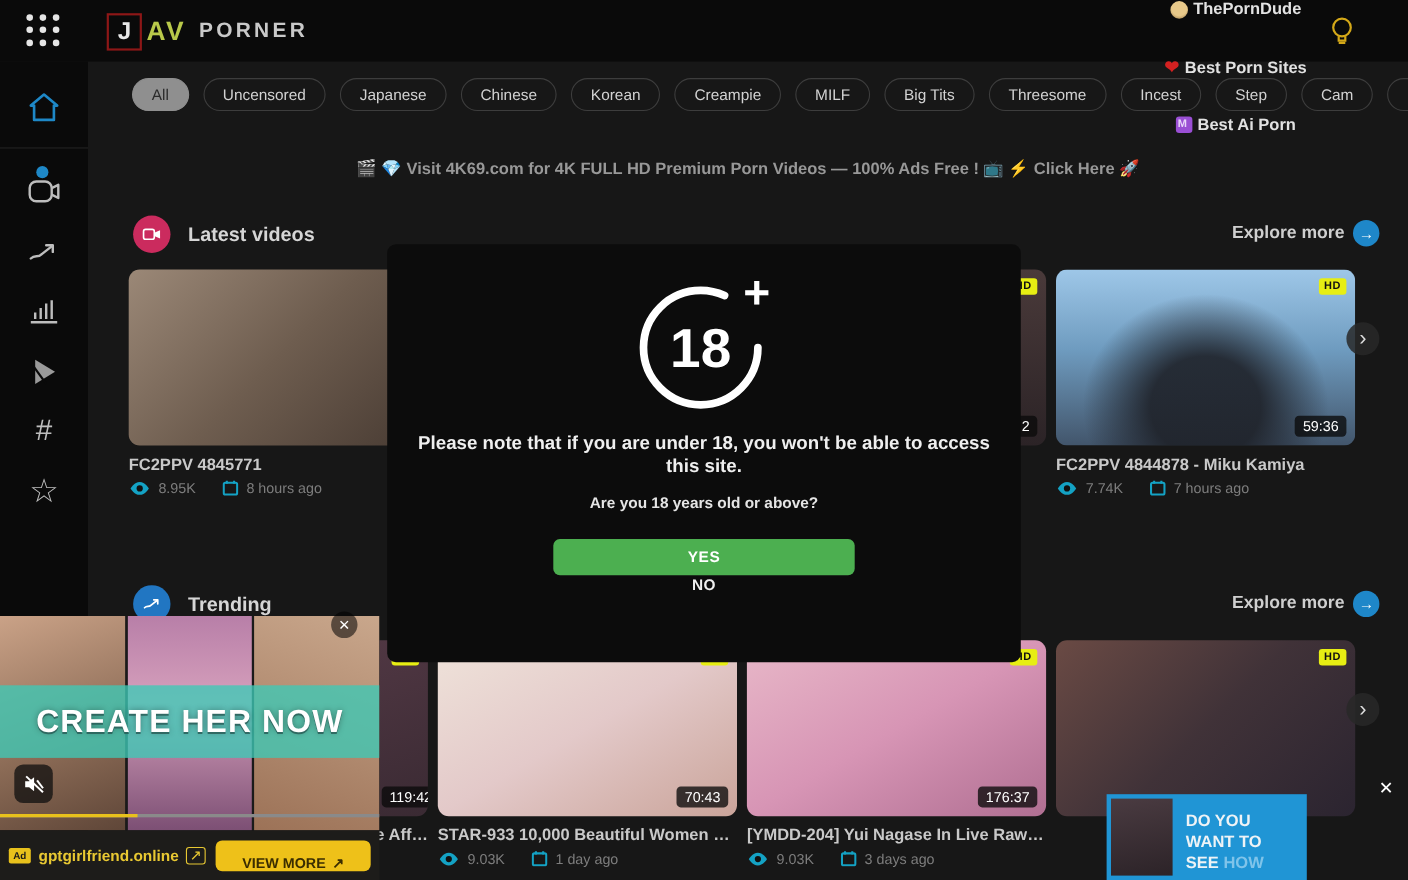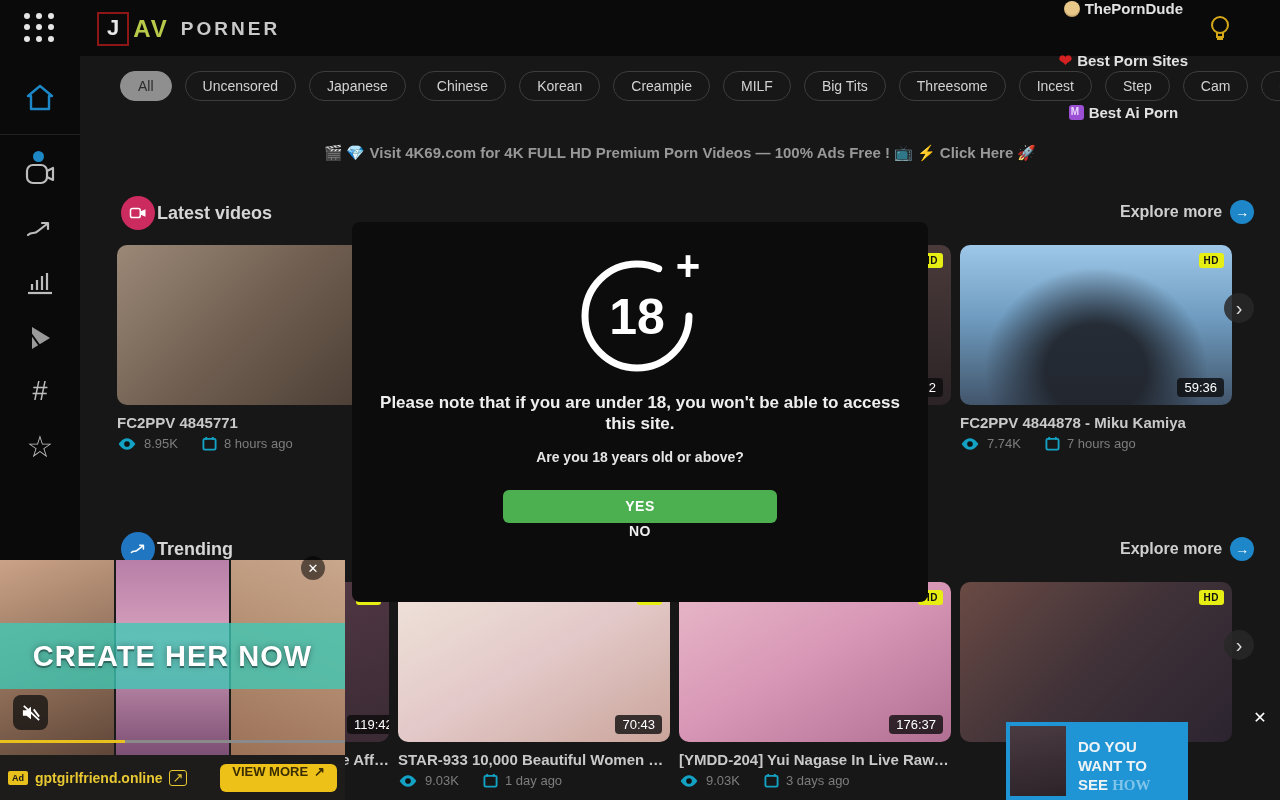--- a/index.html
+++ b/index.html
@@ -39,21 +39,21 @@
   .glyph { font-size:27px; color:#bdbdbd; line-height:1; }
 
   
   .chips { position:absolute; left:120px; top:71px; display:flex; gap:13px; z-index:2; }
   .chip { height:30px; padding:0 17px; border:1px solid #3d3d3d; border-radius:15px; color:#d2d2d2;
     font-size:14px; display:flex; align-items:center; cursor:pointer; background:transparent; white-space:nowrap; }
   .chip.active { background:#8f8f8f; border-color:#8f8f8f; color:#2b2b2b; }
   .promo-banner { position:absolute; left:80px; top:144px; width:1200px; text-align:center; color:#989898;
     font-size:15px; font-weight:bold; z-index:2; cursor:pointer; }
 
-  .section-head { position:absolute; display:flex; align-items:center; gap:2px; z-index:2; }
+  .section-head { position:absolute; display:flex; align-items:center; gap:16px; z-index:2; }
   .sec-icon { width:34px; height:34px; border-radius:50%; display:flex; align-items:center; justify-content:center; }
   .sec-icon.pink { background:#cb2b5e; }
   .sec-icon.blue { background:#2176c2; }
   .sec-title { color:#d6d6d6; font-size:18px; font-weight:bold; }
   .explore { position:absolute; display:flex; align-items:center; gap:8px; cursor:pointer; z-index:2; }
   .explore span { color:#cfcfcf; font-size:16px; font-weight:bold; }
   .explore .circ { width:24px; height:24px; border-radius:50%; background:#1e87c9; color:#fff; display:flex;
     align-items:center; justify-content:center; font-size:14px; }
 
   .card { position:absolute; width:272px; z-index:2; cursor:pointer; }
@@ -108,29 +108,29 @@
   .va-close { position:absolute; left:301px; top:-4px; width:24px; height:24px; border-radius:50%;
     background:rgba(0,0,0,.55); color:#fff; font-size:13px; display:flex; align-items:center; justify-content:center;
     cursor:pointer; z-index:22; }
   .va-bar { position:absolute; left:0; top:195px; width:345px; height:45px; background:#1d1c1a;
     display:flex; align-items:center; padding:0 8px; }
   .ad-badge { background:#e8c11c; color:#1a1a1a; font-size:9px; font-weight:bold; border-radius:2px;
     padding:2px 4px; margin-right:7px; }
   .ad-site { color:#e8c832; font-size:14px; font-weight:bold; }
   .ad-ext { color:#e8c832; font-size:13px; margin-left:6px; border:1px solid #e8c832; border-radius:3px;
     padding:0 3px; line-height:14px; }
-  .view-more { margin-left:auto; background:#eec119; border:none; border-radius:6px; height:28px; padding:0 12px;
-    color:#3a2d00; font-size:13px; font-weight:bold; cursor:pointer; display:flex; align-items:flex-start; gap:6px; }
+  .view-more { margin-left:auto; background:#eec119; border:none; border-radius:6px; height:28px; padding:0 24px;
+    color:#3a2d00; font-size:13px; font-weight:bold; cursor:pointer; display:flex; align-items:flex-end; gap:6px; }
 
   
   .promo-card { position:absolute; left:1006px; top:722px; width:182px; height:78px; background:#2095d5;
     z-index:15; display:flex; cursor:pointer; }
   .pc-img { width:56px; height:70px; margin:4px 0 0 4px; background:linear-gradient(170deg,#4a3b41,#2c2328); }
   .pc-txt { flex:1; padding:16px 6px 0 12px; font-size:15px; font-weight:bold; line-height:1.25; color:#eef3f6; }
-  .pc-txt .dim { color:#7fc4ea;font-family:Liberation Serif, serif; }
+  .pc-txt .dim { color:#7fc4ea; }
   .promo-close { position:absolute; left:1247px; top:706px; width:26px; height:22px; color:#fff; font-size:16px;
     display:flex; align-items:center; justify-content:center; cursor:pointer; z-index:21; }
 
   svg { display:block; }
 </style>
 </head>
 <body>
 
 <div class="stage">
 

